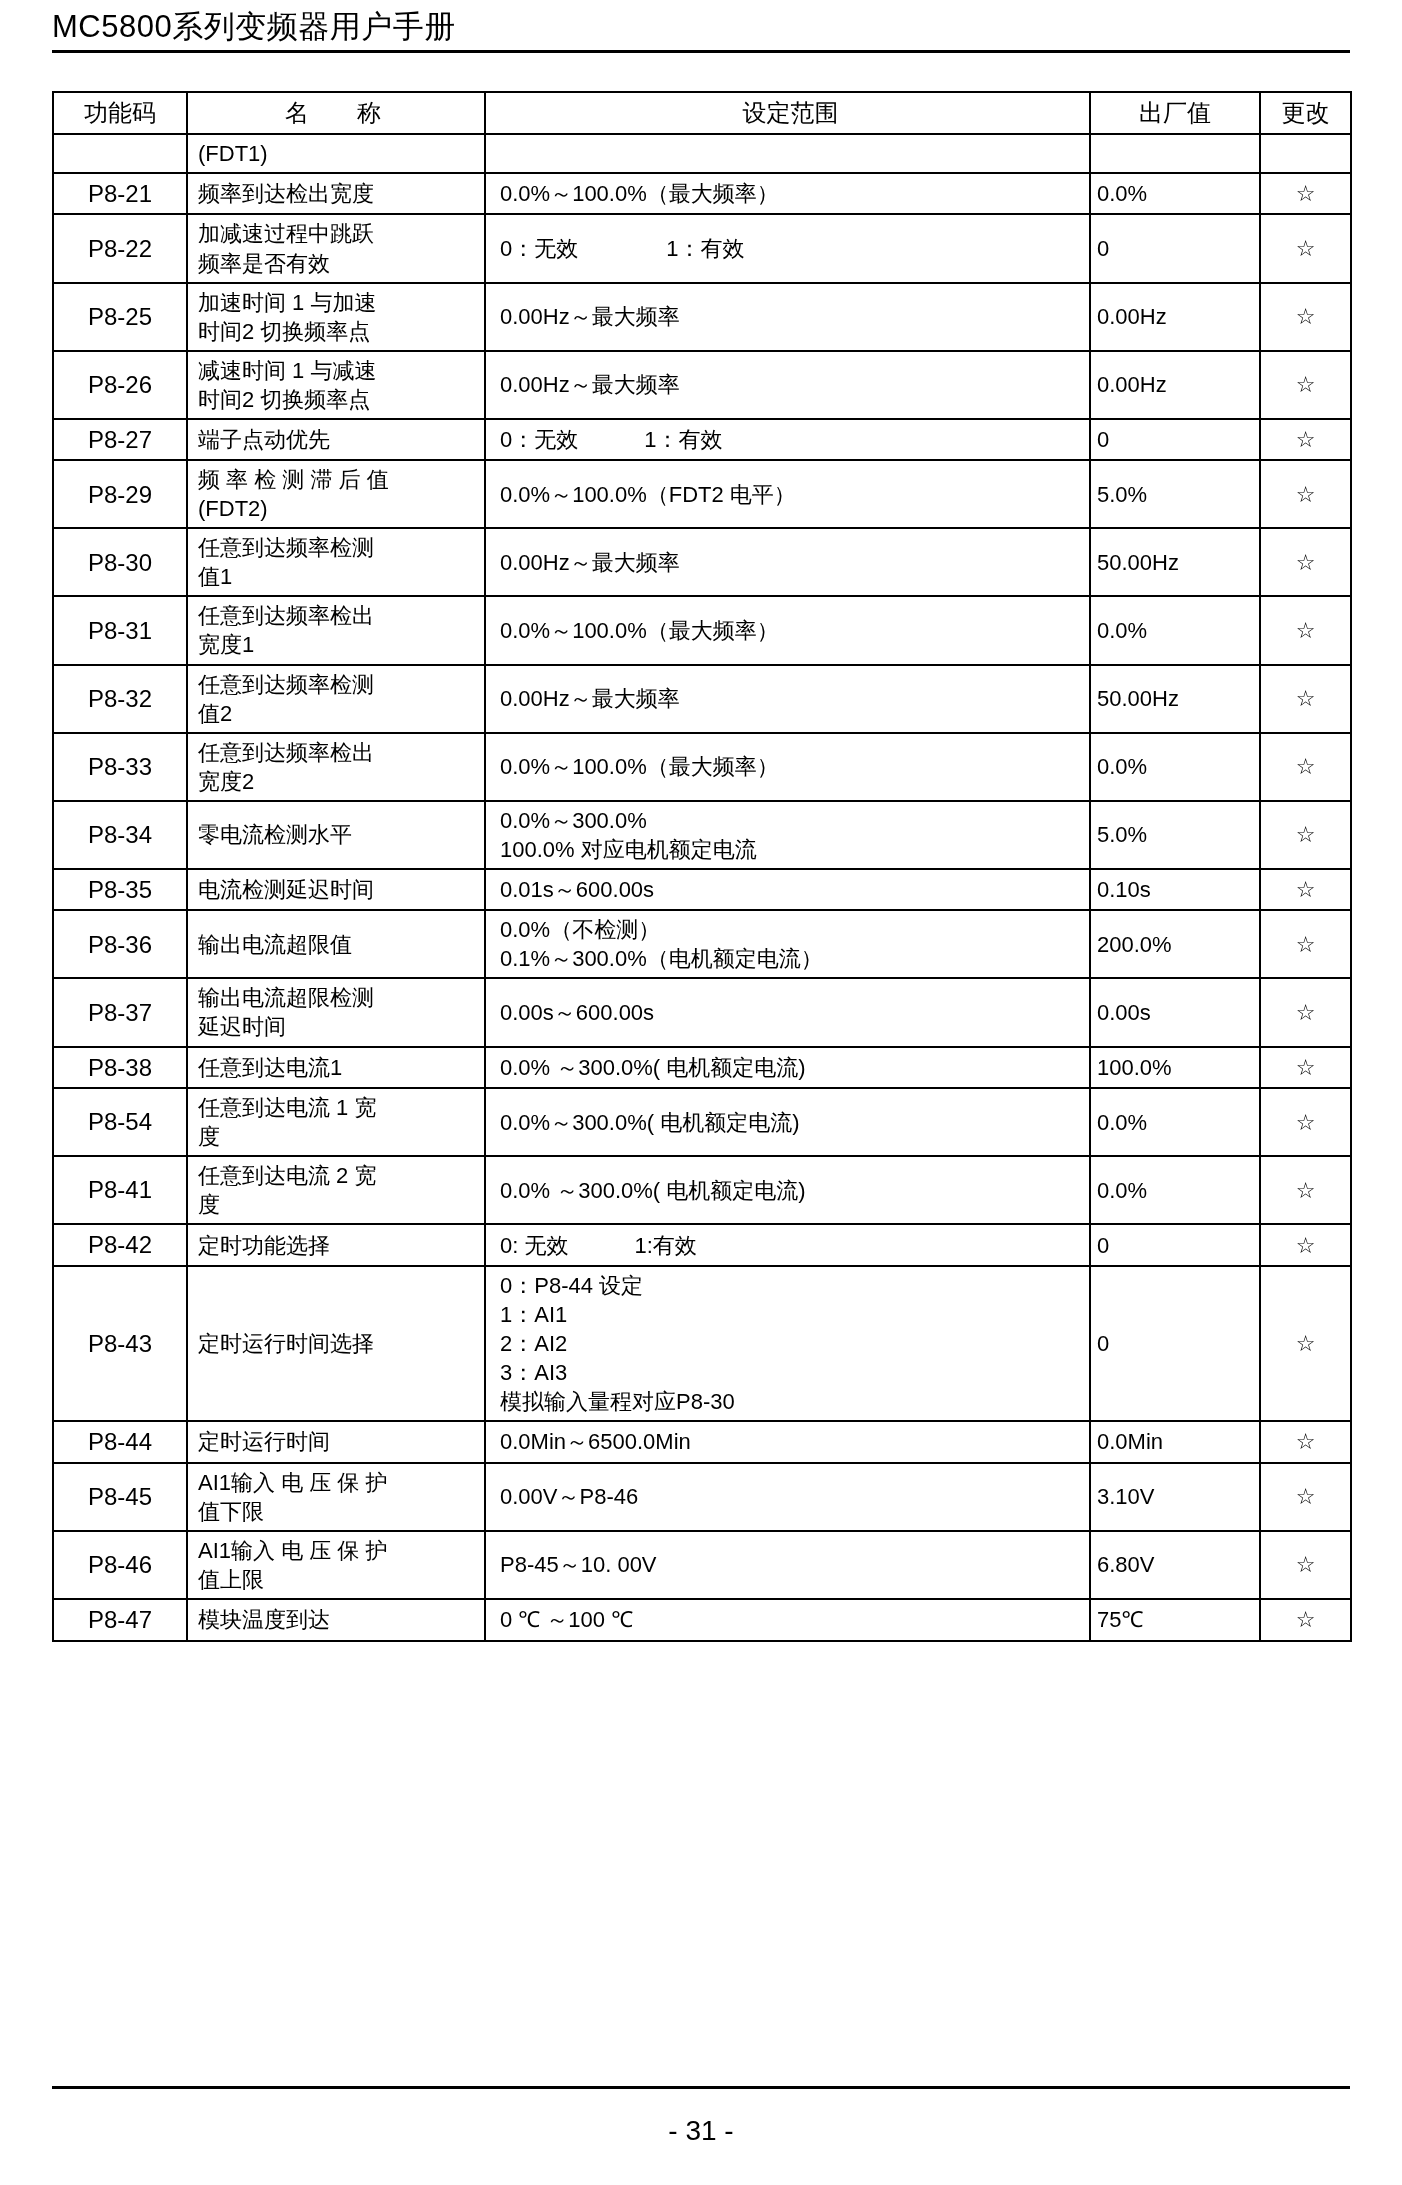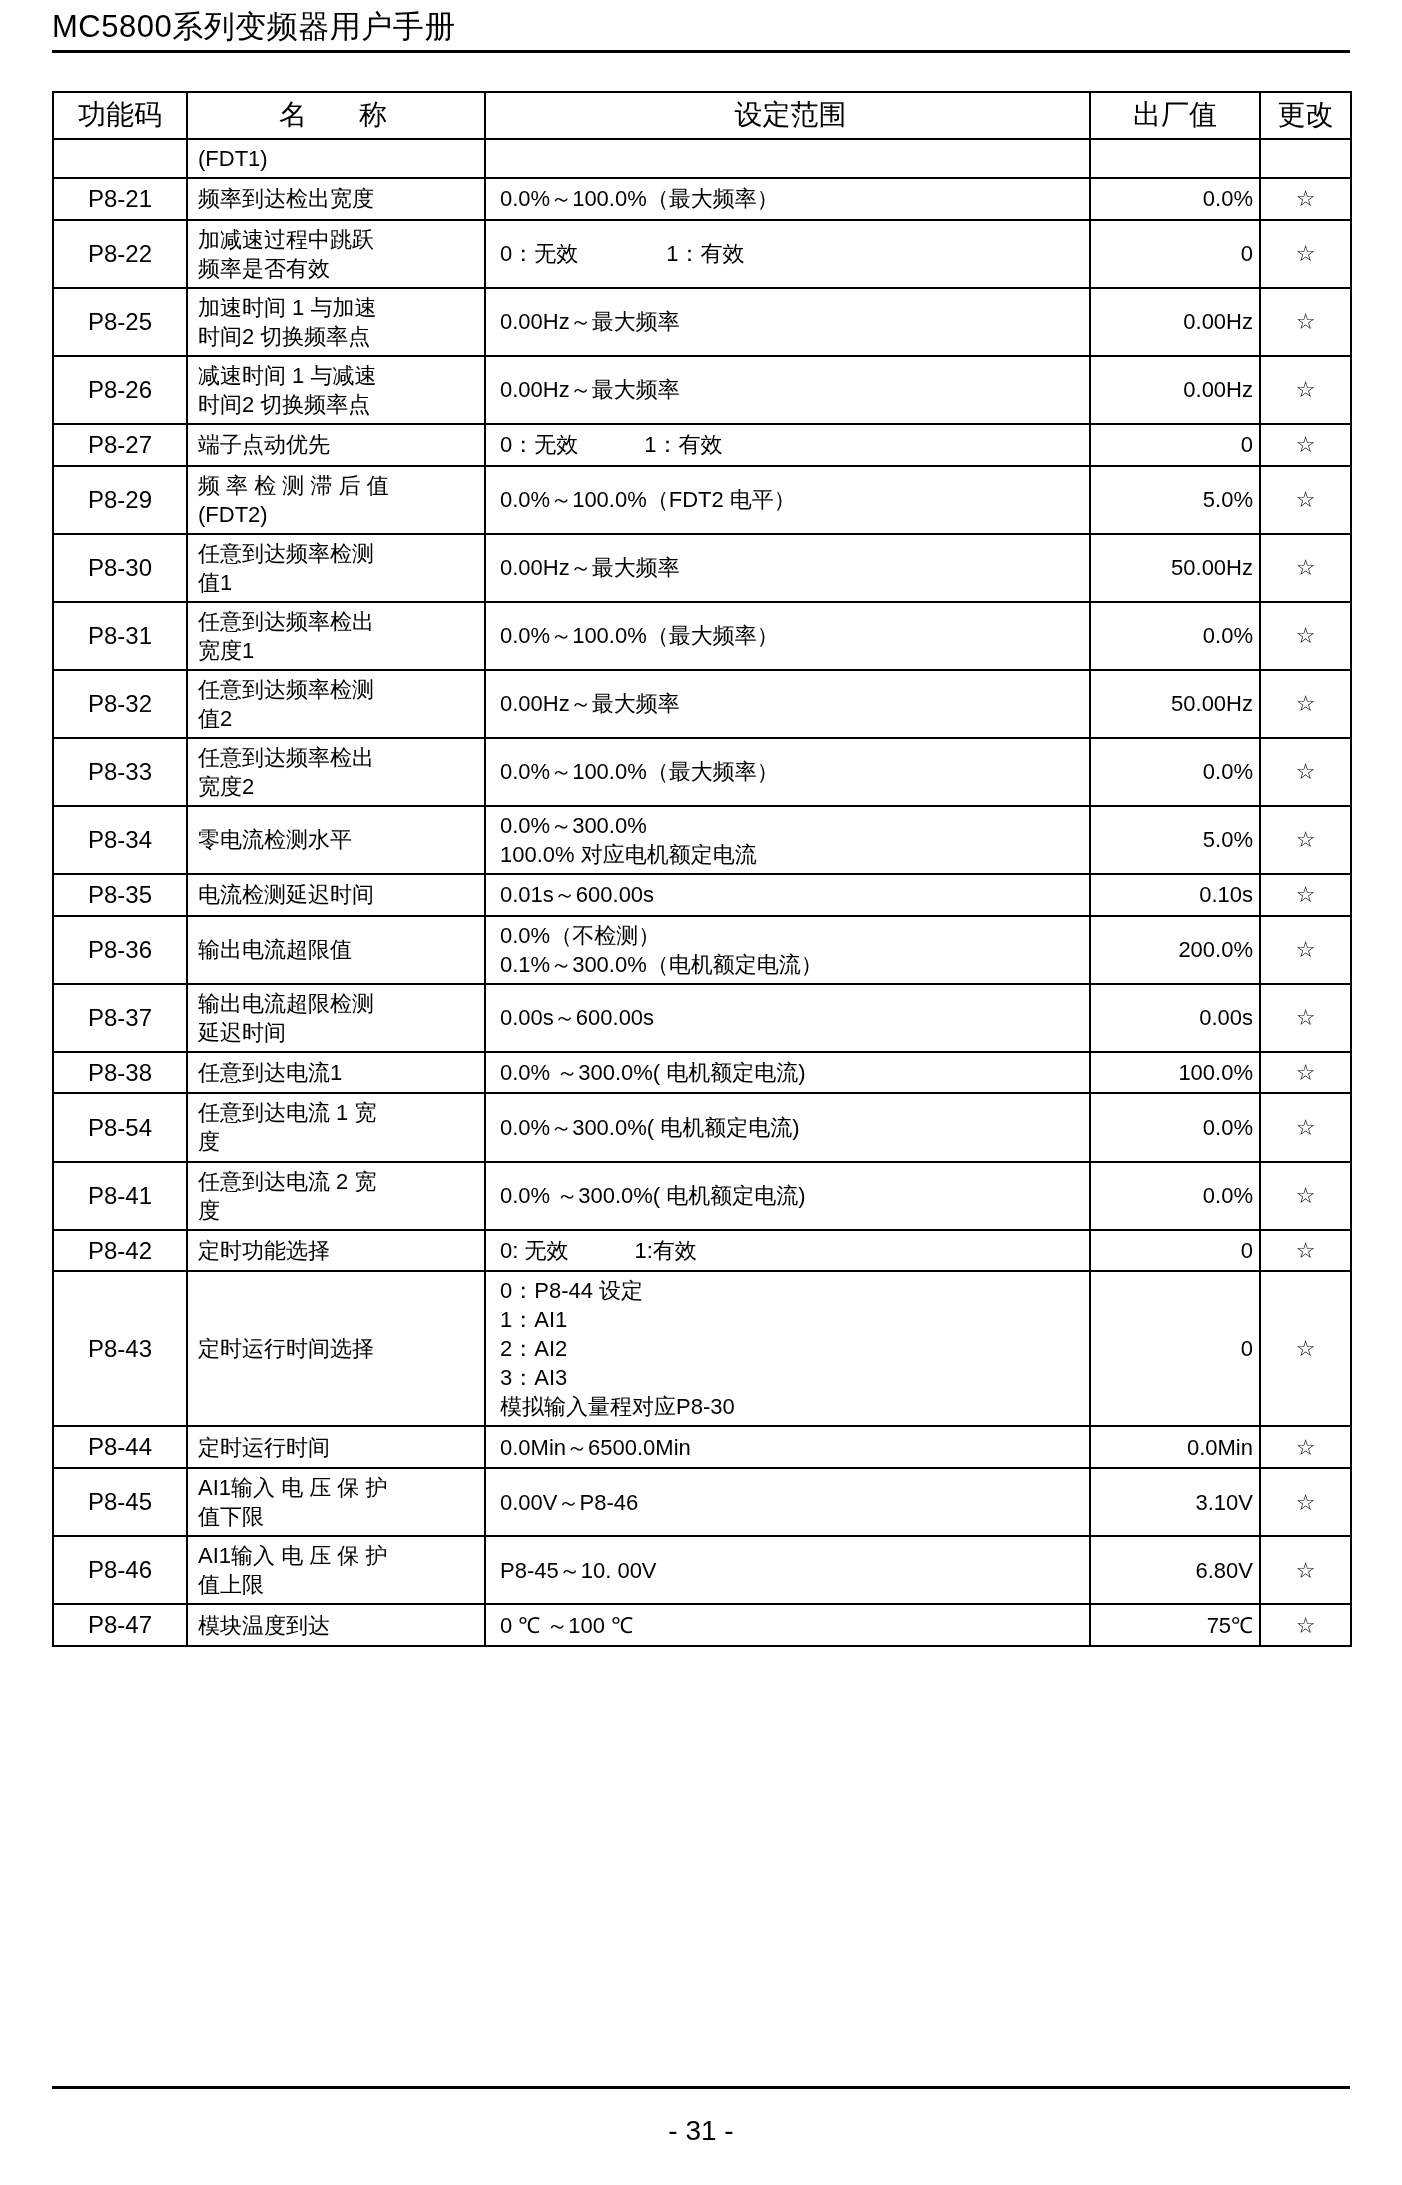--- a/index.html
+++ b/index.html
@@ -51,30 +51,30 @@
   }
   
   col.c-code    { width: 134px; }
   col.c-name    { width: 298px; }
   col.c-range   { width: 605px; }
   col.c-default { width: 170px; }
   col.c-change  { width: 91px; }
 
   .th-row td {
     text-align: center;
-    font-size: 28px;
+    font-size: 24px;
     padding: 8px 4px;
   }
   .th-name  { letter-spacing: 12px; padding-left: 12px !important; }
   .th-range { text-align: center; padding-left: 12px !important; margin-top: 17px; }
 
   .c-code-cell    { text-align: center; font-size: 24px; }
   .c-name-cell    { text-align: left; padding-left: 10px !important; }
   .c-range-cell   { text-align: left; padding-left: 14px !important; }
-  .c-default-cell { text-align: right; }
+  .c-default-cell { text-align: left; }
   .c-change-cell  { text-align: center; font-size: 22px; }
   .ln { display: block; }
 
   
   .footer-rule {
     position: absolute;
     left: 52px;
     right: 52px;
     bottom: 96px;
     border-bottom: 3px solid #000;

